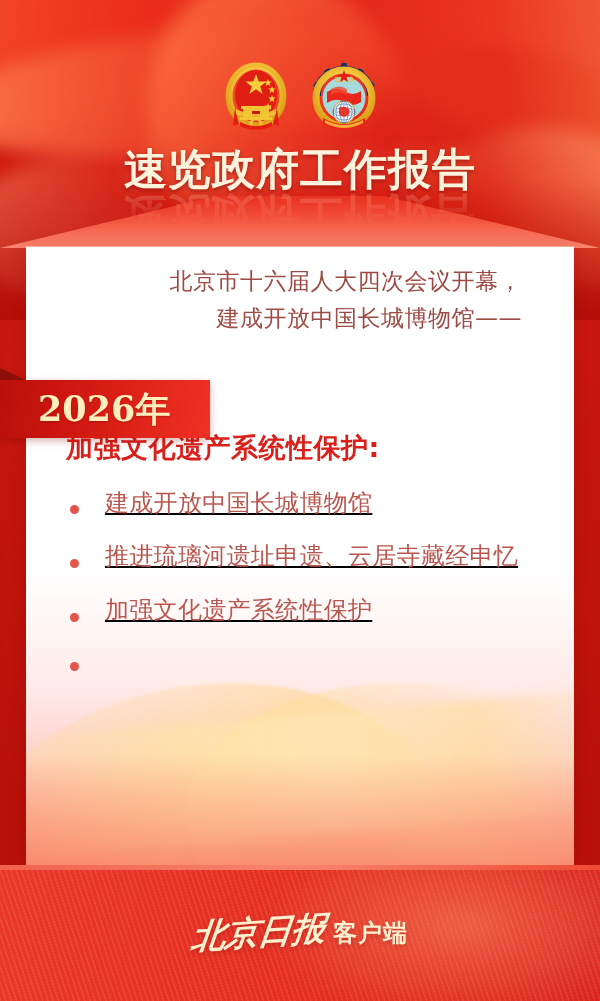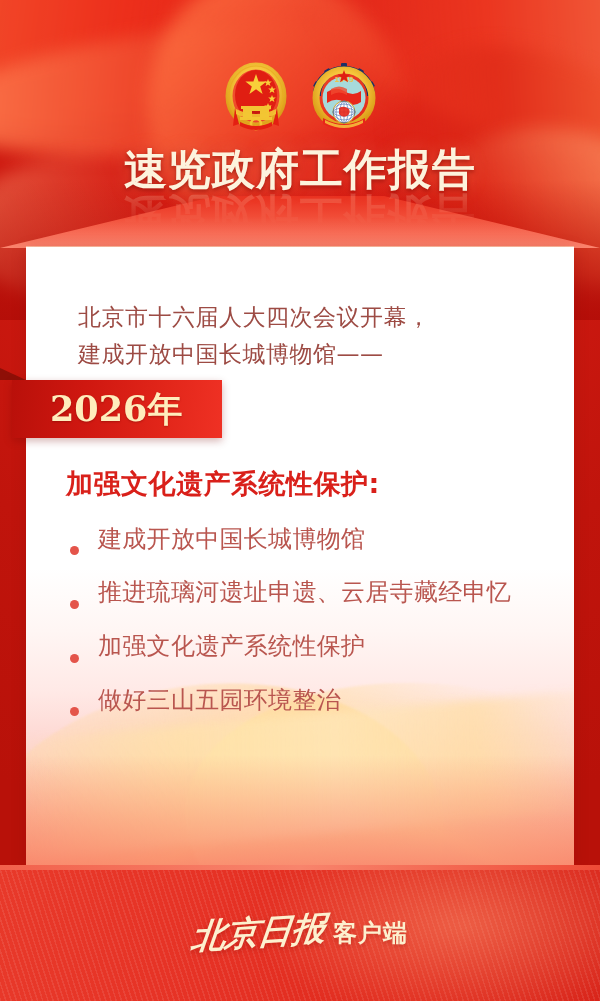--- a/index.html
+++ b/index.html
@@ -139,41 +139,41 @@
     transform:rotate(-5deg); filter:blur(5px);
   }
   .sw4 {
     left:0; bottom:0; width:548px; height:110px;
     background:linear-gradient(180deg,rgba(250,120,105,0),rgba(246,90,78,.55));
   }
   .card-inner { position:relative; z-index:3; }
 
   
   .subtitle {
-    padding:52px 52px 0 52px;
-    text-align:left;
+    padding:16px 52px 0 52px;
+    text-align:right;
     color:#9d4b44;
     font-size:23px;
     line-height:1.62;
     letter-spacing:.5px;
     font-family:"DejaVu Sans","Liberation Sans",sans-serif;
   }
   .subtitle div { white-space:nowrap; }
 
   
   .year-badge {
     position:absolute; left:0; top:380px; width:210px; height:58px; z-index:9;
   }
   .year-fold {
     position:absolute; left:0; top:-12px; width:26px; height:12px;
     background:#8e0f07;
     clip-path:polygon(0 0, 26px 12px, 0 12px);
   }
   .year-body {
-    position:absolute; left:12px; top:0; width:210px; height:58px;
+    position:absolute; left:0; top:0; width:210px; height:58px;
     background:linear-gradient(95deg,#b9100a 0%,#cf1710 34%,#e2261a 72%,#ef3124 100%);
     display:flex; align-items:center;
     box-shadow:0 3px 8px rgba(120,8,4,.3);
   }
   .year-text {
     margin-left:38px;
     font-family:"DejaVu Serif","Liberation Serif",serif;
     font-weight:bold;
     font-size:35px;
     color:#ffedbc;
@@ -187,22 +187,23 @@
     color:#d9201a;
     font-weight:bold;
     font-size:27px;
     letter-spacing:.5px;
     font-family:"DejaVu Sans","Liberation Sans",sans-serif;
   }
 
   
   .bullets { margin:22px 0 0 44px; list-style:none; }
   .bullets li {
-    display:flex; align-items:flex-end; gap:19px;
+    display:flex; align-items:center; gap:26px;
     margin-bottom:22px;
+    text-decoration:underline;
   }
   .dot {
     flex:0 0 auto;
     width:9px; height:9px; border-radius:50%;
     background:#e4544a;
     margin-top:13px;
   }
   .btext {
     color:#b9564f;
     font-size:24px;
@@ -397,21 +398,20 @@
         <li>
           <span class="dot"></span>
           <span class="btext">推进琉璃河遗址申遗、云居寺藏经申忆</span>
         </li>
         <li>
           <span class="dot"></span>
           <span class="btext">加强文化遗产系统性保护</span>
         </li>
         <li>
           <span class="dot"></span>
-          <span class="btext">做好三山五园环境整治</span>
         </li>
       </ul>
     </div>
   </div>
 
   <div class="year-badge">
     <div class="year-fold"></div>
     <div class="year-body">
       <span class="year-text">2026年</span>
     </div>

